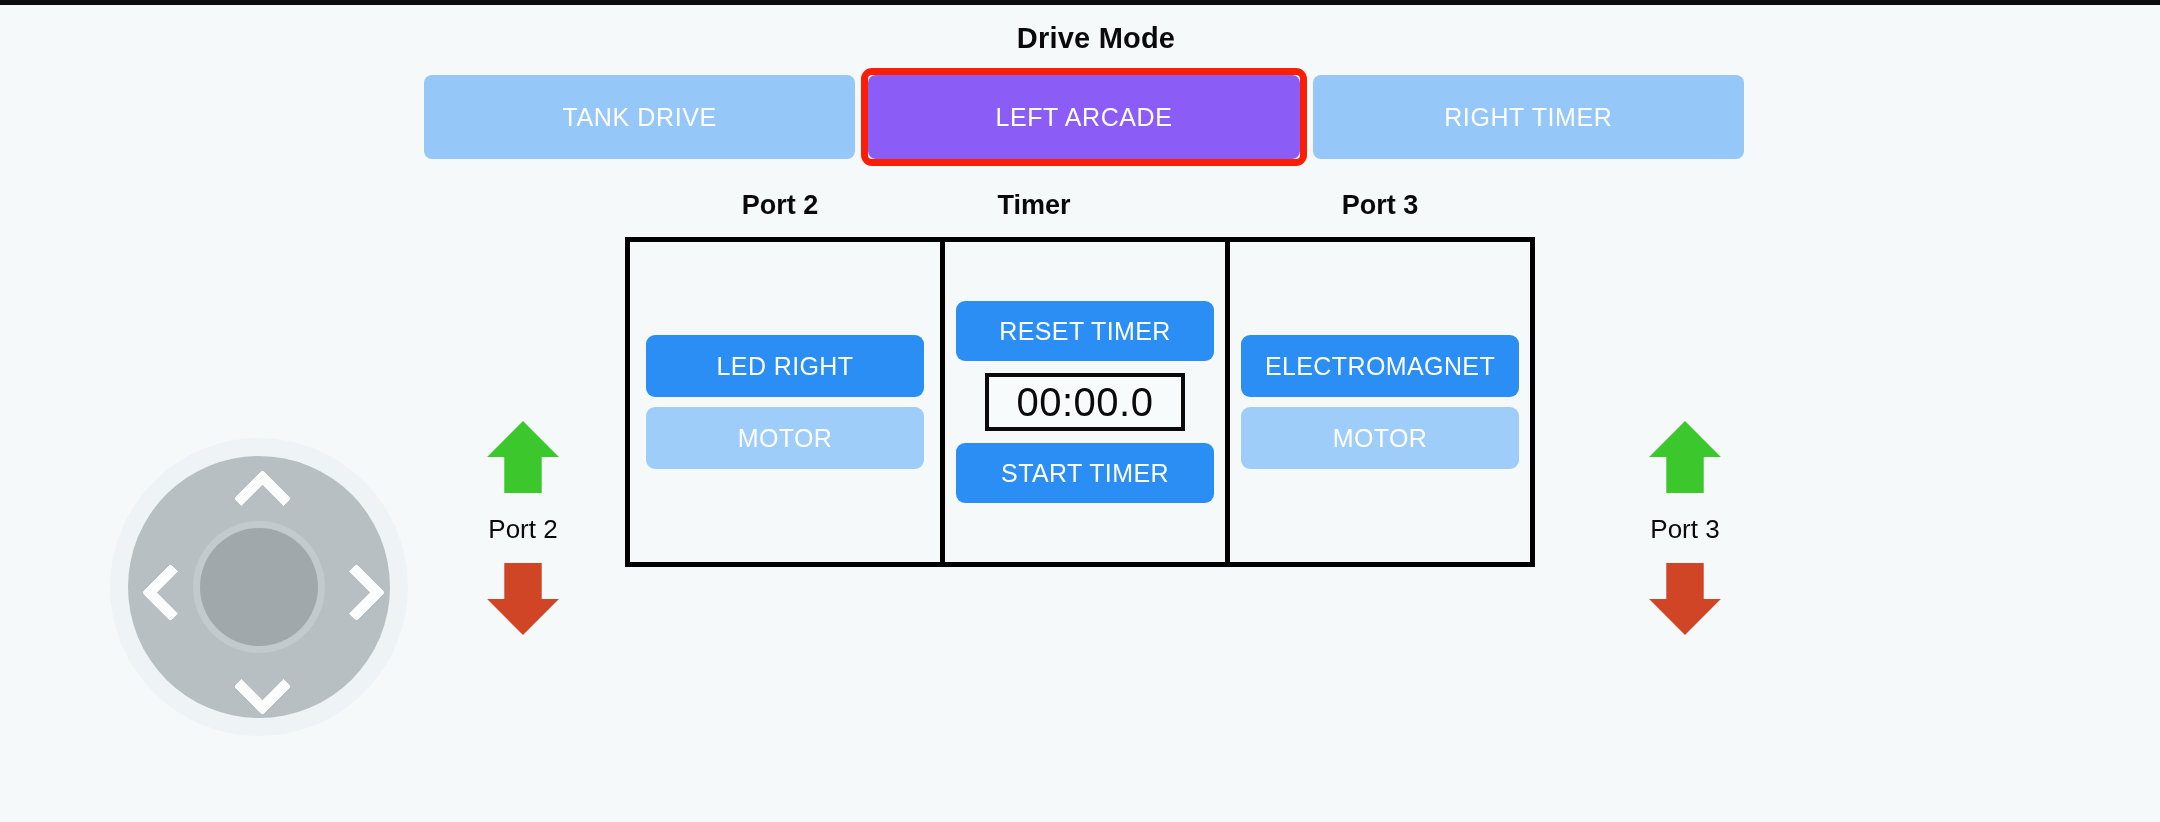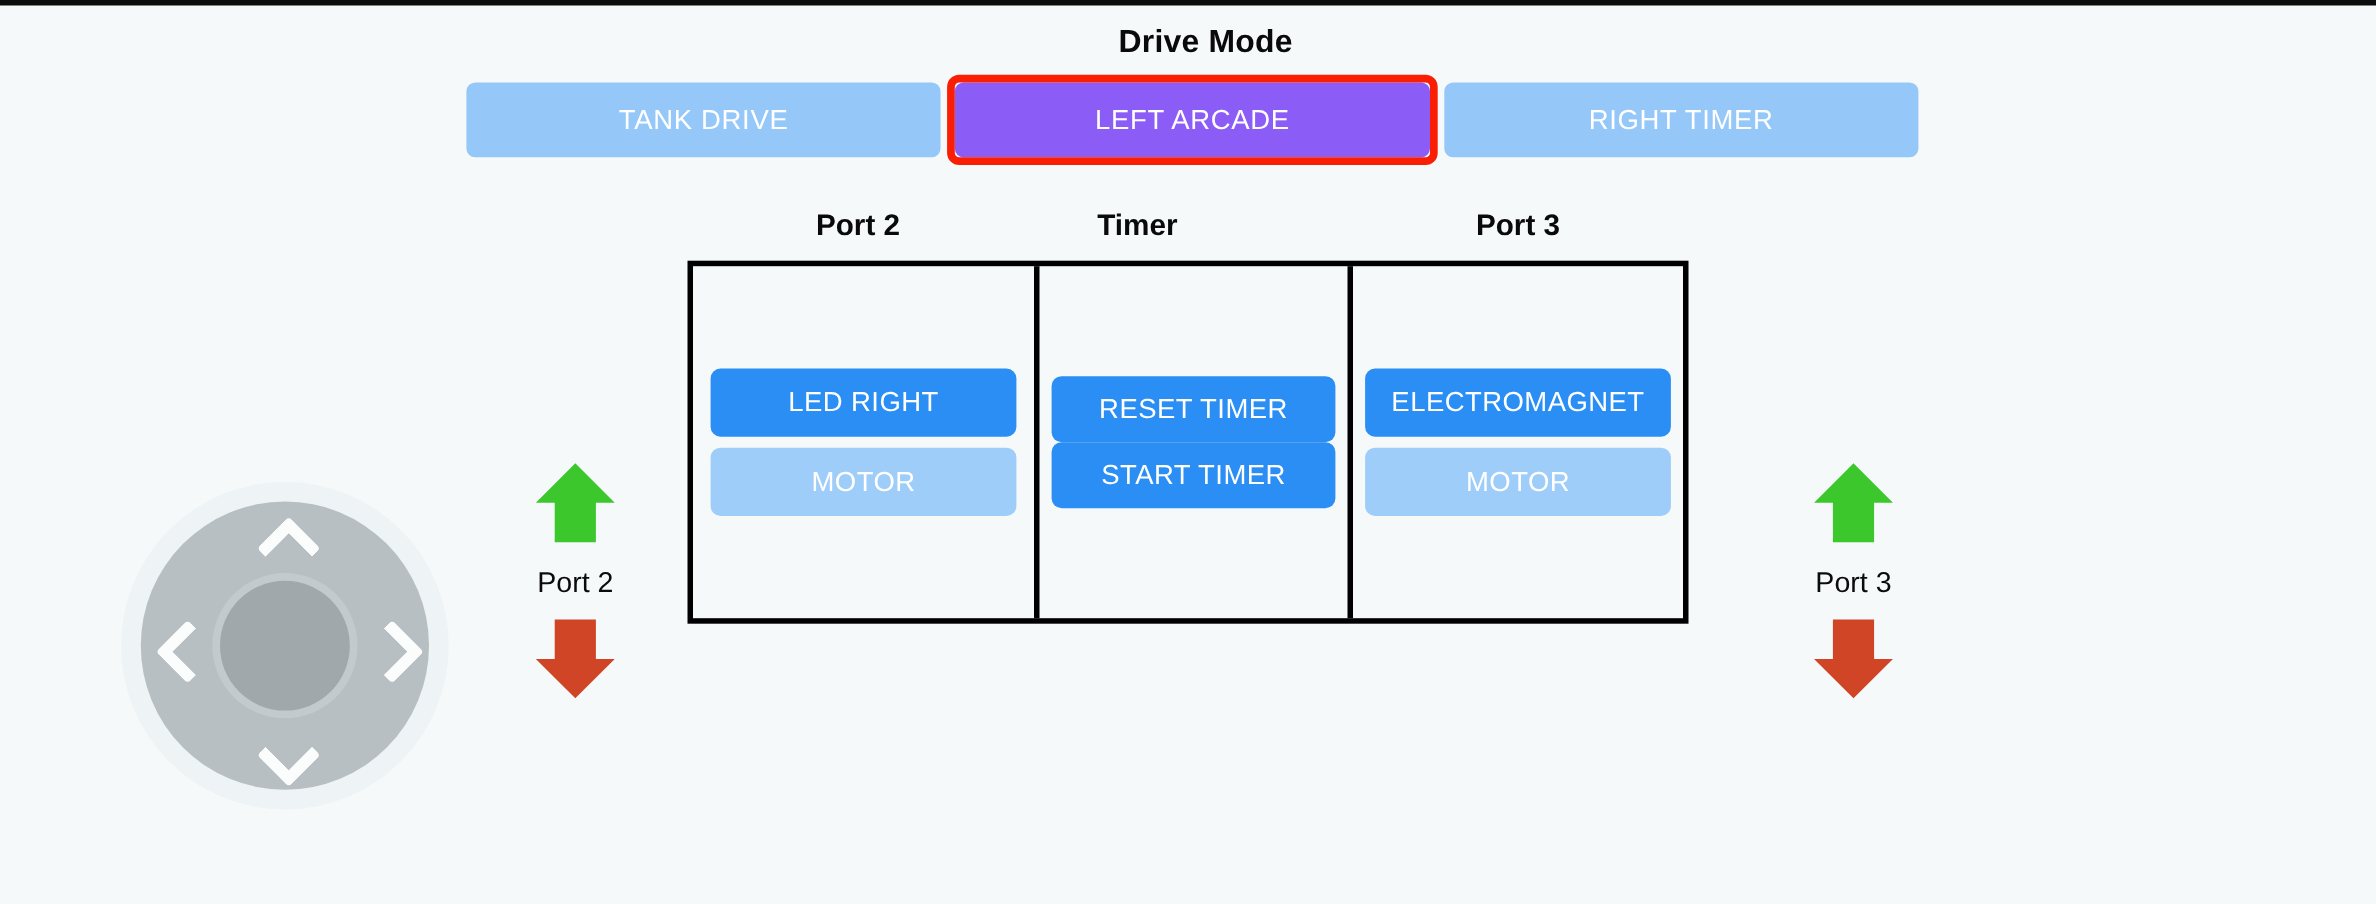--- a/index.html
+++ b/index.html
@@ -37,21 +37,21 @@
     color: #0a0a0a;
     letter-spacing: 0.2px;
     font-family: "Liberation Sans", sans-serif;
     padding-left: 16px;
   }
   .mode-row {
     position: absolute;
     left: 424px;
     top: 75px;
     width: 1320px;
-    height: 68px;
+    height: 84px;
     display: flex;
     gap: 13px;
   }
   .mode-btn {
     flex: 1 1 0;
     border: none;
     border-radius: 8px;
     background: #95c8f8;
     color: #ffffff;
     font-size: 25px;
@@ -284,20 +284,21 @@
 
   <div class="panel-box">
 
     <div class="panel-col col-port2">
       <button class="dev-btn primary">LED RIGHT</button>
       <button class="dev-btn muted">MOTOR</button>
     </div>
 
     <div class="panel-col col-timer">
       <button class="timer-btn">RESET TIMER</button>
+      <div class="timer-display">00:00.0</div>
       <button class="timer-btn">START TIMER</button>
     </div>
 
     <div class="panel-col col-port3">
       <button class="dev-btn primary">ELECTROMAGNET</button>
       <button class="dev-btn muted">MOTOR</button>
     </div>
 
   </div>
 

